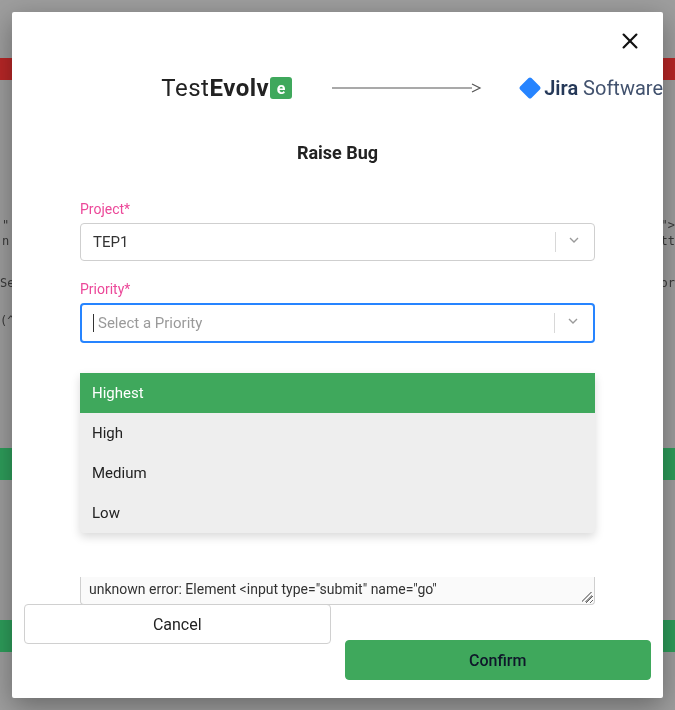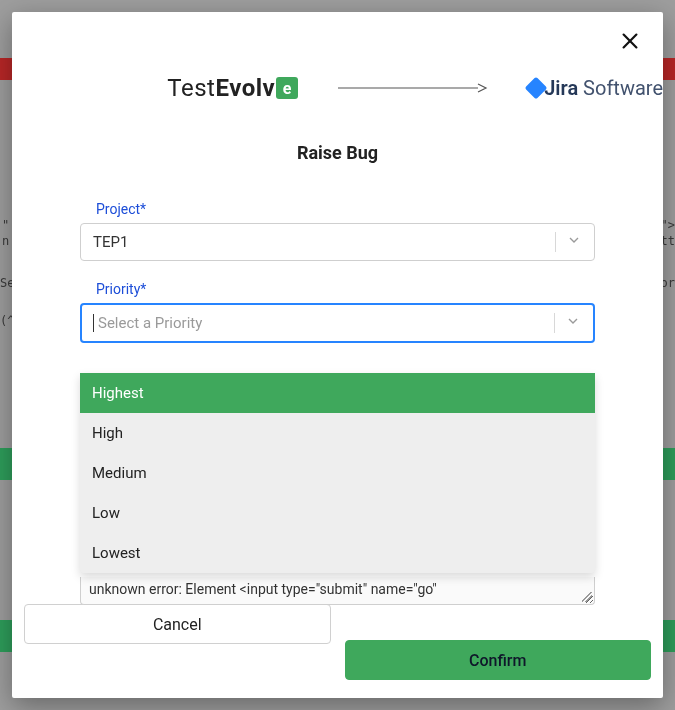--- a/index.html
+++ b/index.html
@@ -37,41 +37,41 @@
     margin-top: 62px;
   }
   .brand-testevolve { font-size: 24px; font-weight: 400; color: #222; letter-spacing: 0.5px; display:flex; align-items:center;}
   .brand-testevolve .bold { font-weight: 700; }
   .brand-testevolve .e-badge {
     display:inline-flex; align-items:center; justify-content:center;
     width:22px; height:22px; background:#3fa85c; color:#fff; border-radius:3px;
     font-weight:700; font-size:16px; margin-left:1px;
   }
   .arrow-conn { color:#666; }
-  .brand-jira { display:flex; align-items:center; color:#0052cc; font-size:20px; }
+  .brand-jira { display:flex; align-items:center; gap:6px; color:#0052cc; font-size:20px; }
   .brand-jira .diamond { width:16px; height:16px; background:#2684ff; transform:rotate(45deg); border-radius:2px;}
   .brand-jira .name { font-weight:600; color:#253858;}
   .brand-jira .soft { color:#42526e; font-weight:400;}
 
   .modal-title {
     text-align:center;
     font-size:18px;
     font-weight:700;
     color:#222;
     margin-top:40px;
   }
 
   .form-area {
     padding: 0 68px;
     margin-top: 38px;
     flex: 1;
     position: relative;
   }
 
-  .field-label { font-size:14px; color:#1d4ed8; margin-bottom:6px;margin-left:16px; }
+  .field-label { font-size:14px; color:#ec4899; margin-bottom:6px; }
   .field-wrap { margin-bottom: 20px; position: relative; }
 
   .select-box {
     position: relative;
     width: 100%;
     height: 38px;
     border: 1px solid #cfcfcf;
     border-radius: 4px;
     background: #fff;
     display: flex;
@@ -228,21 +228,20 @@
             </svg>
         </span>
       </div>
     </div>
 
     <div class="dropdown-menu">
       <div class="dropdown-item highlight">Highest</div>
       <div class="dropdown-item">High</div>
       <div class="dropdown-item">Medium</div>
       <div class="dropdown-item">Low</div>
-      <div class="dropdown-item">Lowest</div>
     </div>
 
     <div class="textarea-peek">
       <span>unknown error: Element &lt;input type="submit" name="go"</span>
     </div>
 
   </div>
 
   <div class="button-row">
     <div class="btn btn-cancel">Cancel</div>

